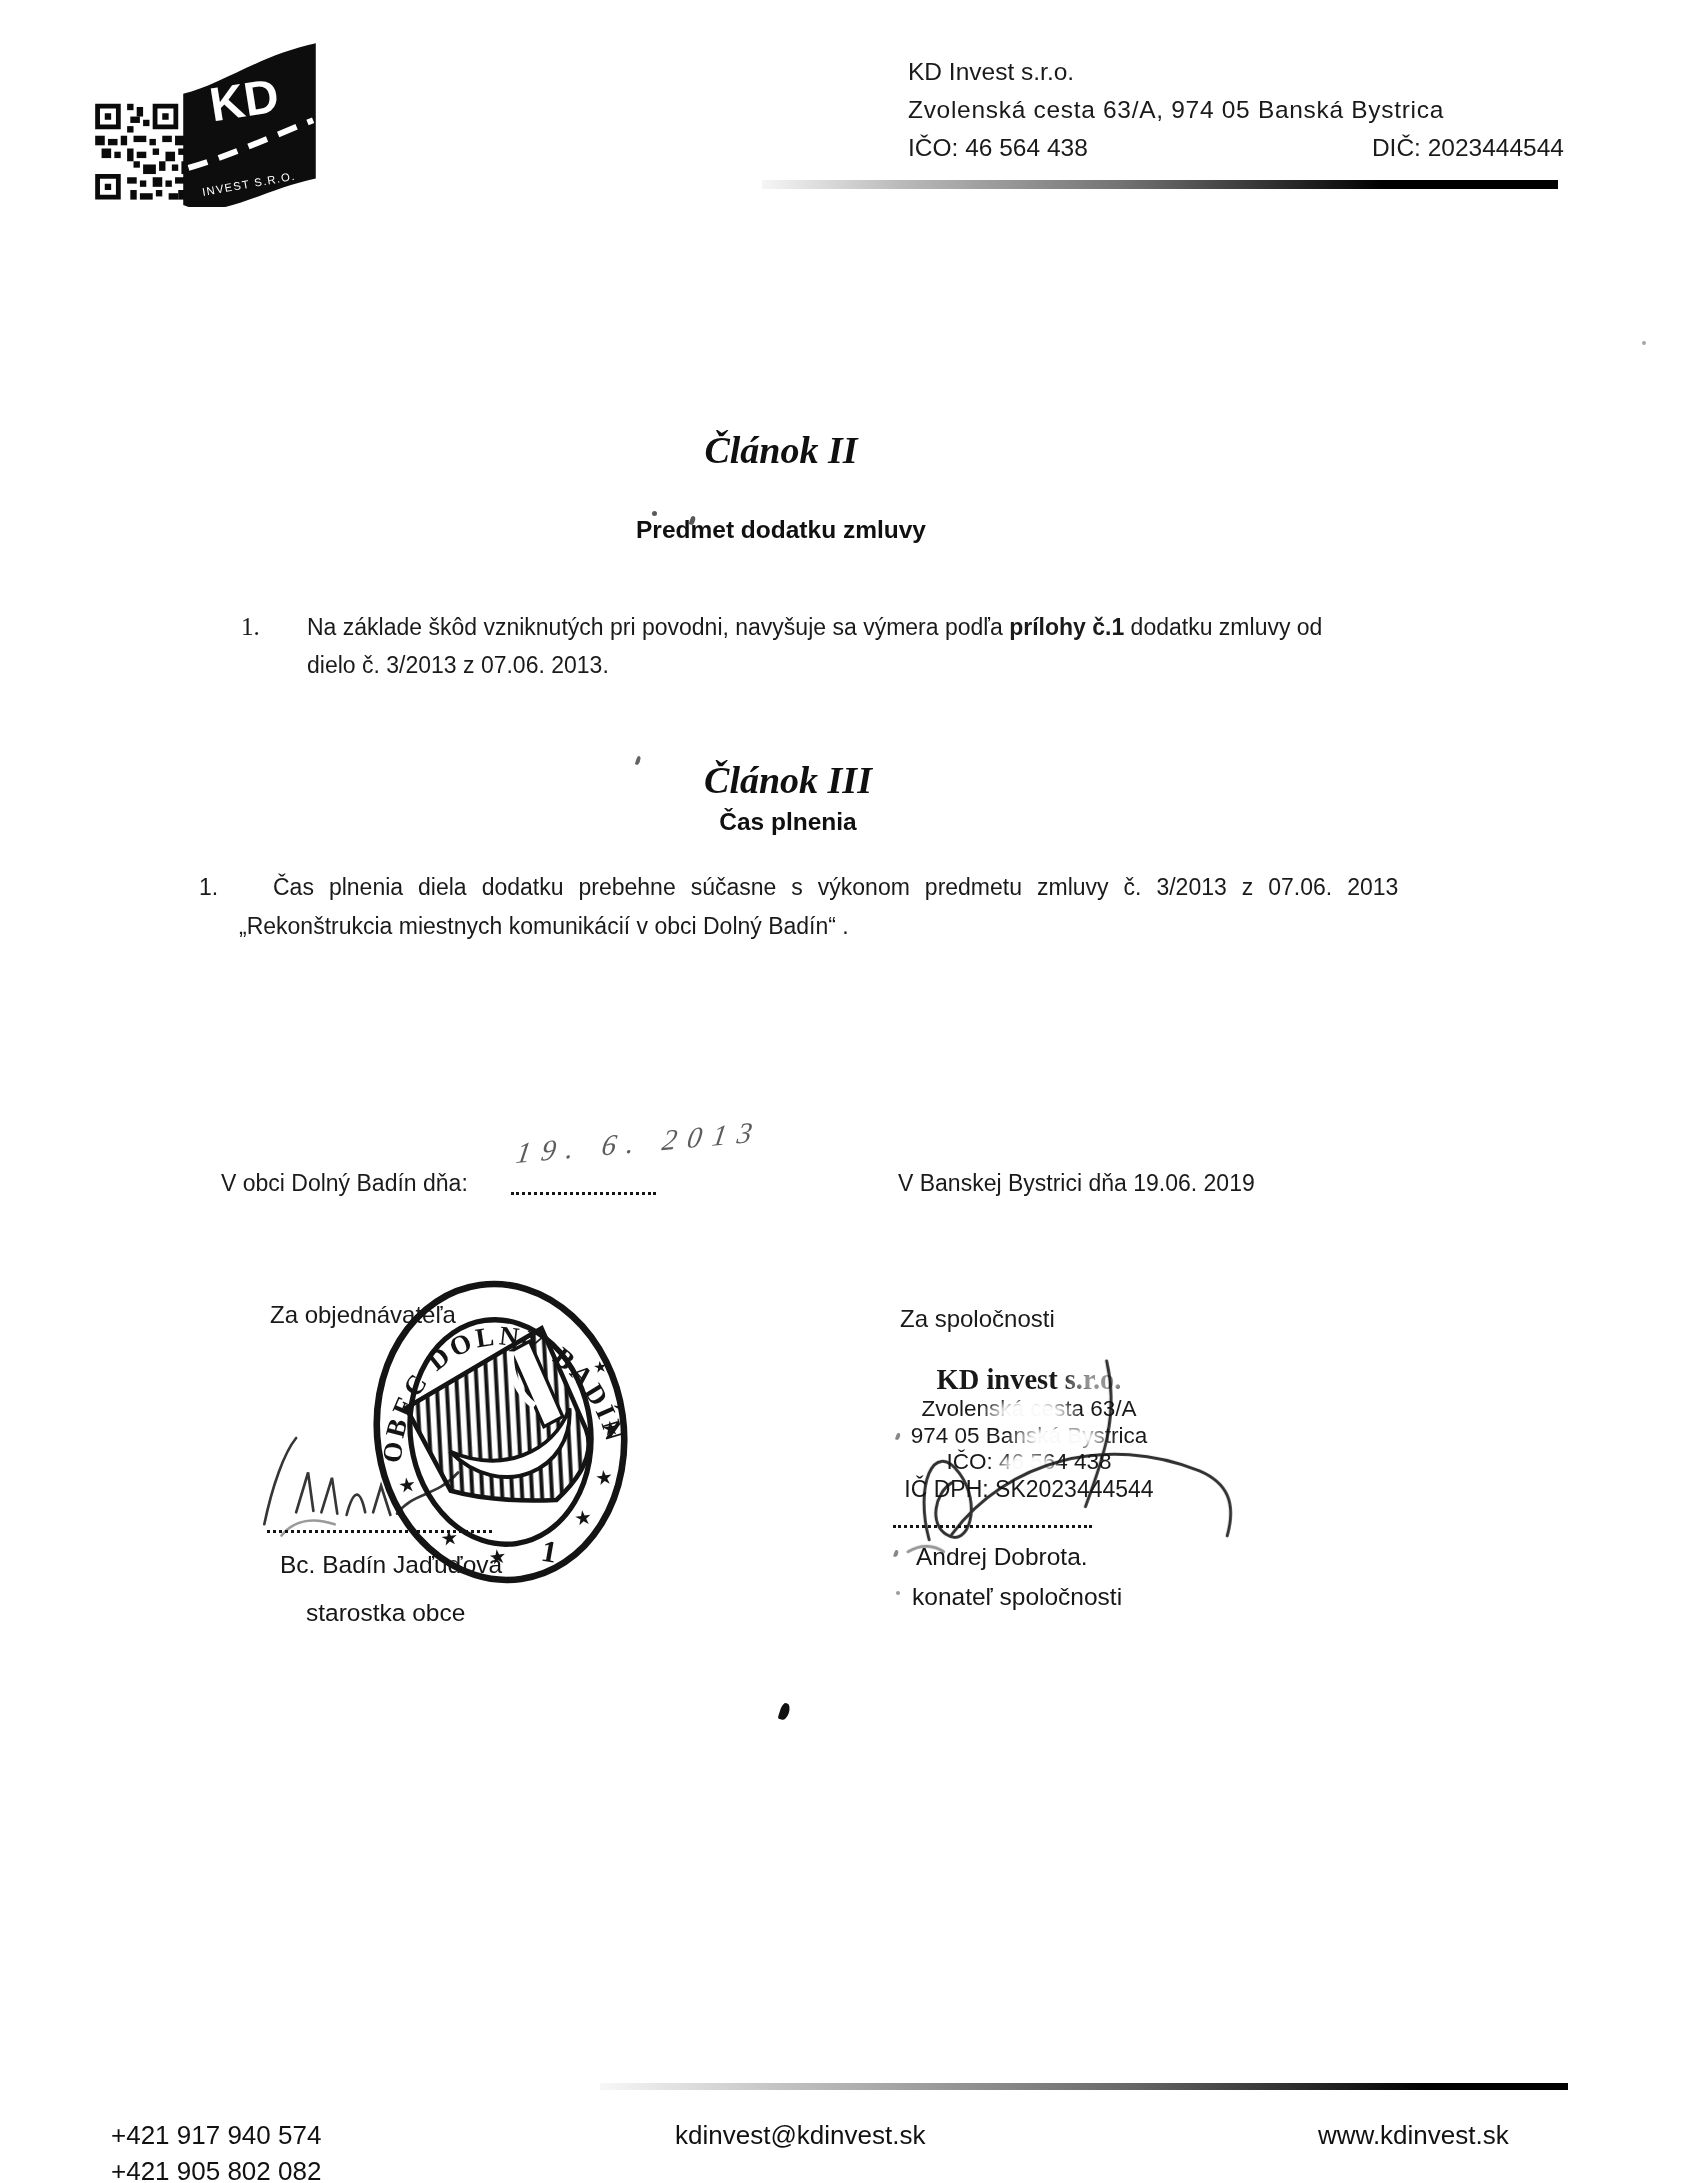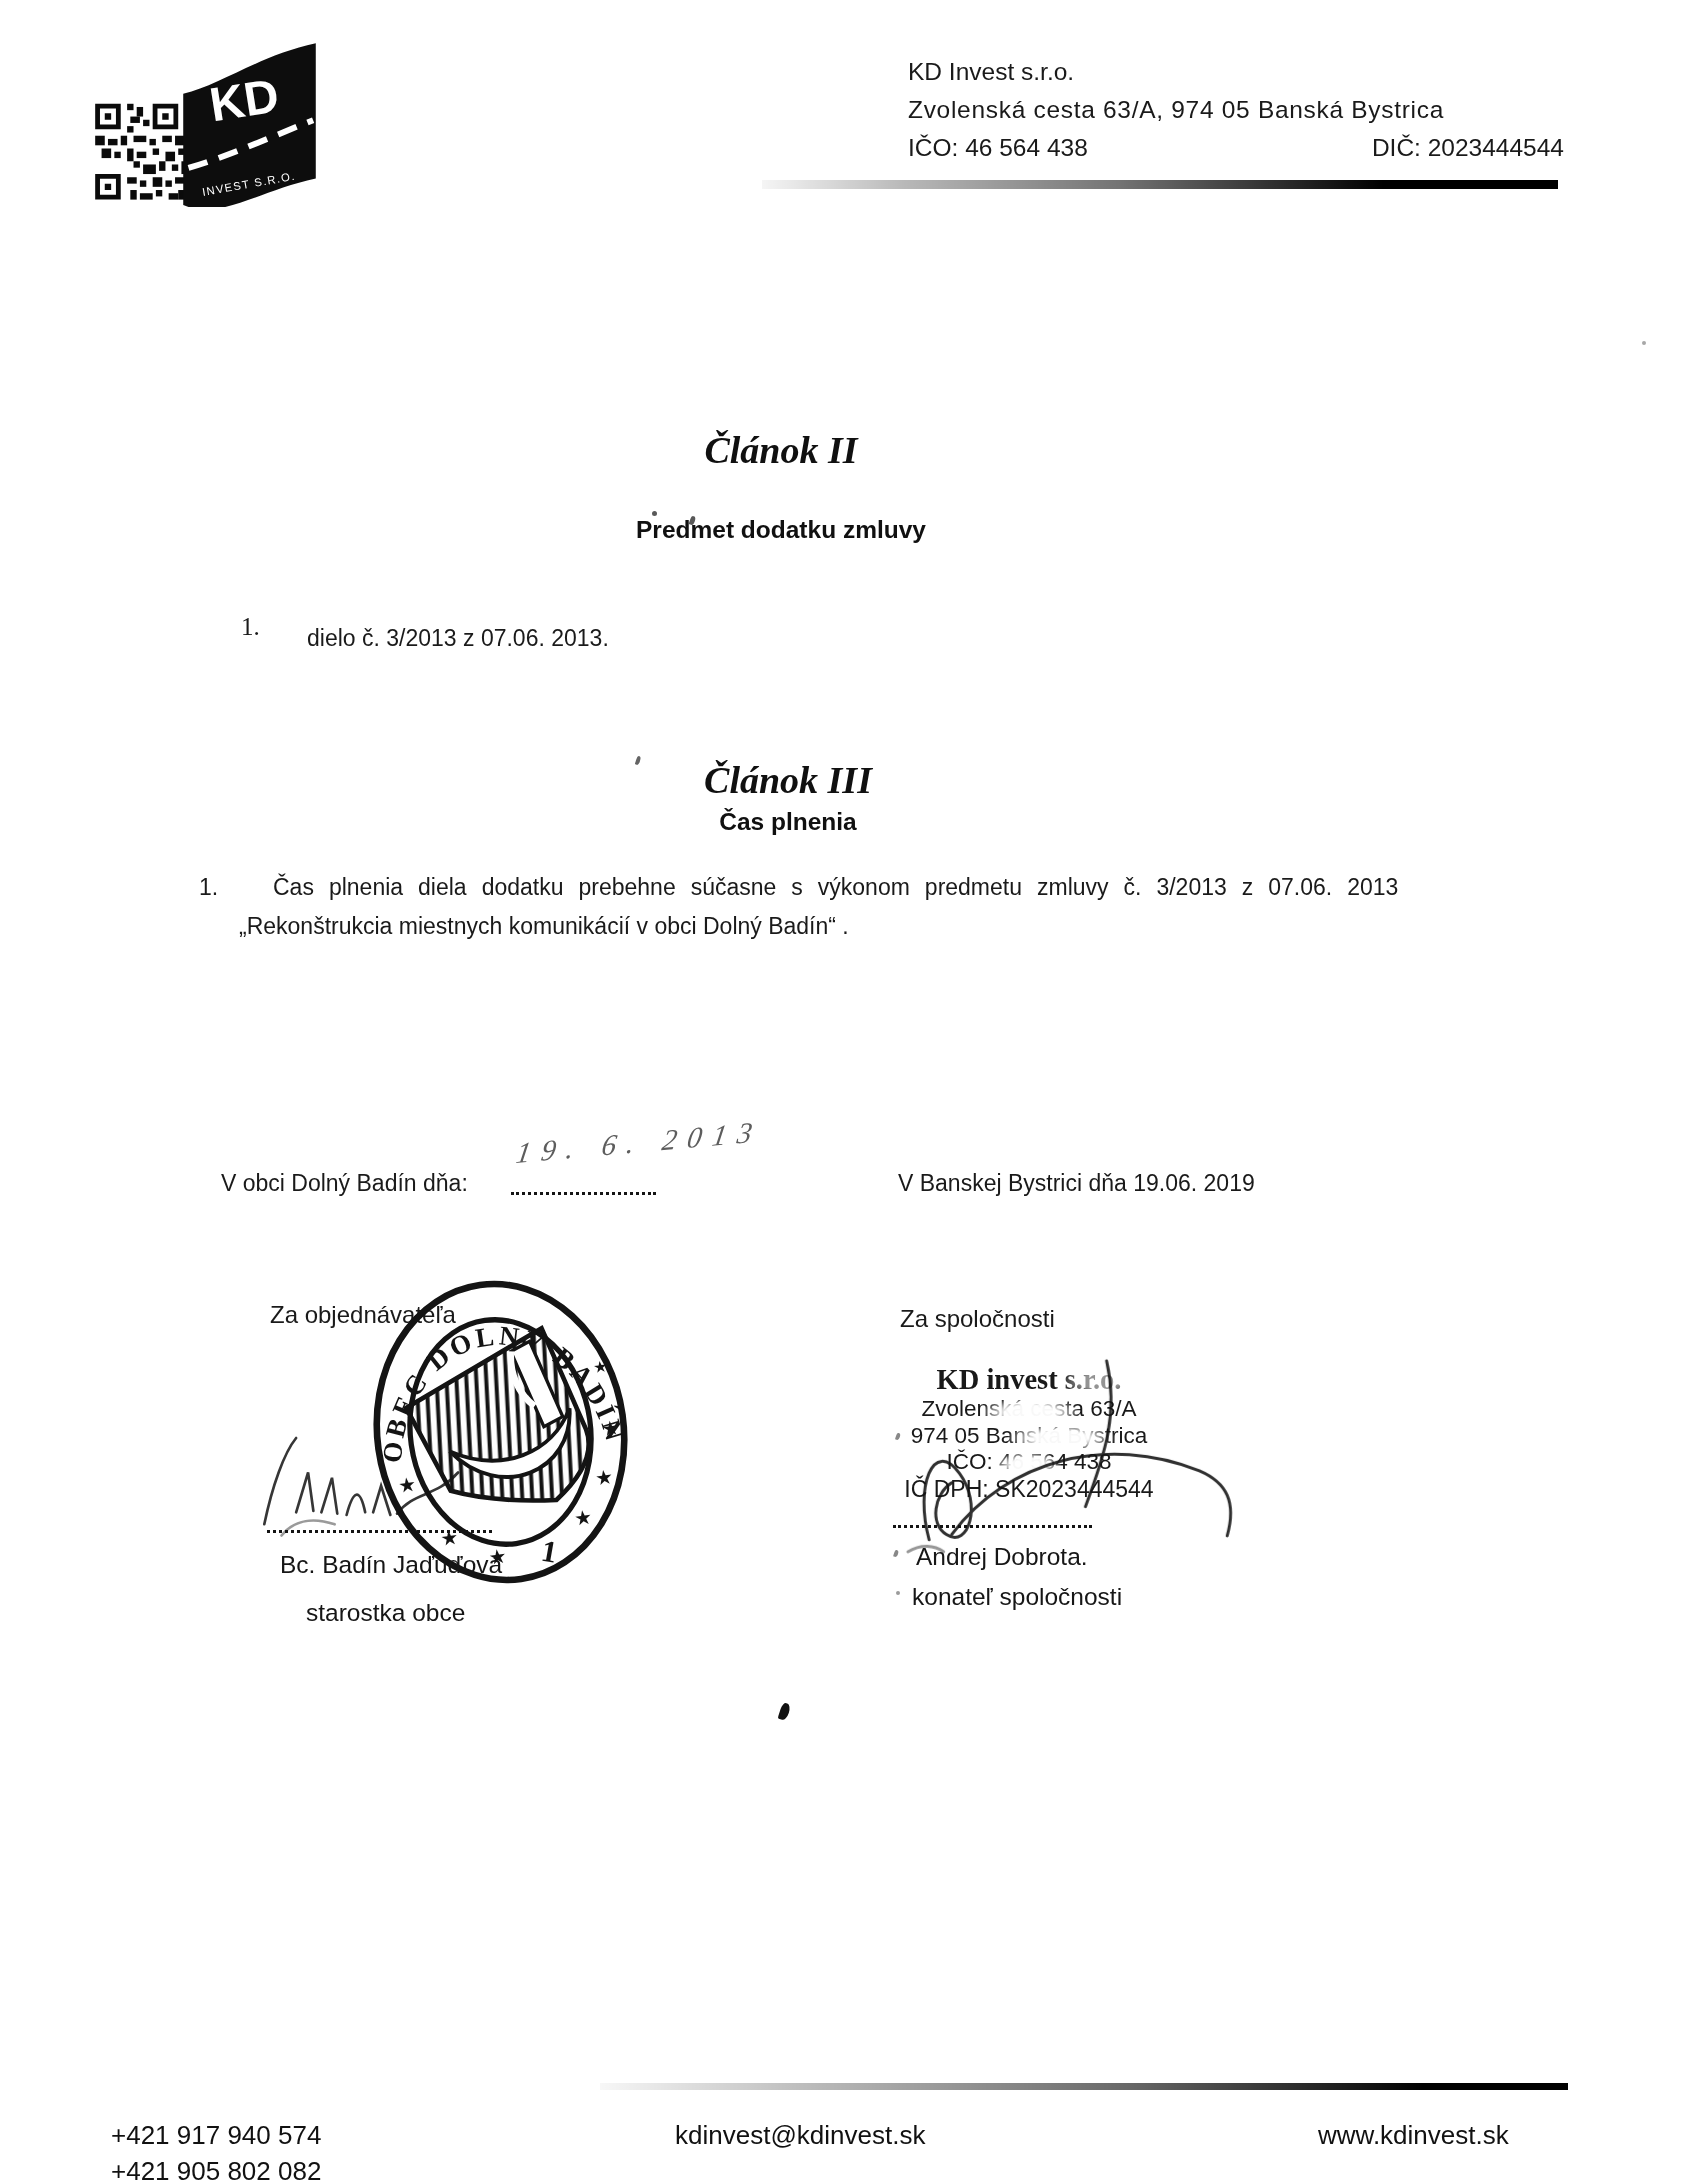--- a/index.html
+++ b/index.html
@@ -117,20 +117,23 @@
     <span>DIČ: 2023444544</span>
   </div>
 </div>
 <div class="abs header-rule"></div>
 
 <div class="abs article-title" style="left:592px;top:428px;">Článok II</div>
 <div class="abs article-sub" style="left:592px;top:516px;">Predmet dodatku zmluvy</div>
 
 <div class="abs para-num" style="left:241px;top:613px;">1.</div>
 <div class="abs" style="left:307px;top:614px;">
+  <div class="para-line">
+    <span>Na základe škôd vzniknutých pri povodni, navyšuje sa výmera podľa </span><span class="b">prílohy č.1</span><span> dodatku zmluvy od</span>
+  </div>
   <div class="para-line" style="margin-top:11.3px;">dielo č. 3/2013 z 07.06. 2013.</div>
 </div>
 
 <div class="abs article-title" style="left:599px;top:758px;">Článok III</div>
 <div class="abs article-sub" style="left:599px;top:808px;">Čas plnenia</div>
 
 <div class="abs para-num-sans" style="left:199px;top:874px;">1.</div>
 <div class="abs" style="left:273px;top:874px;">
   <div class="para-line" style="word-spacing:8.6px;">Čas plnenia diela dodatku prebehne súčasne s výkonom predmetu zmluvy č. 3/2013 z 07.06. 2013</div>
   <div class="para-line" style="margin-top:12px;margin-left:-34px;">„Rekonštrukcia miestnych komunikácií v obci Dolný Badín“ .</div>

